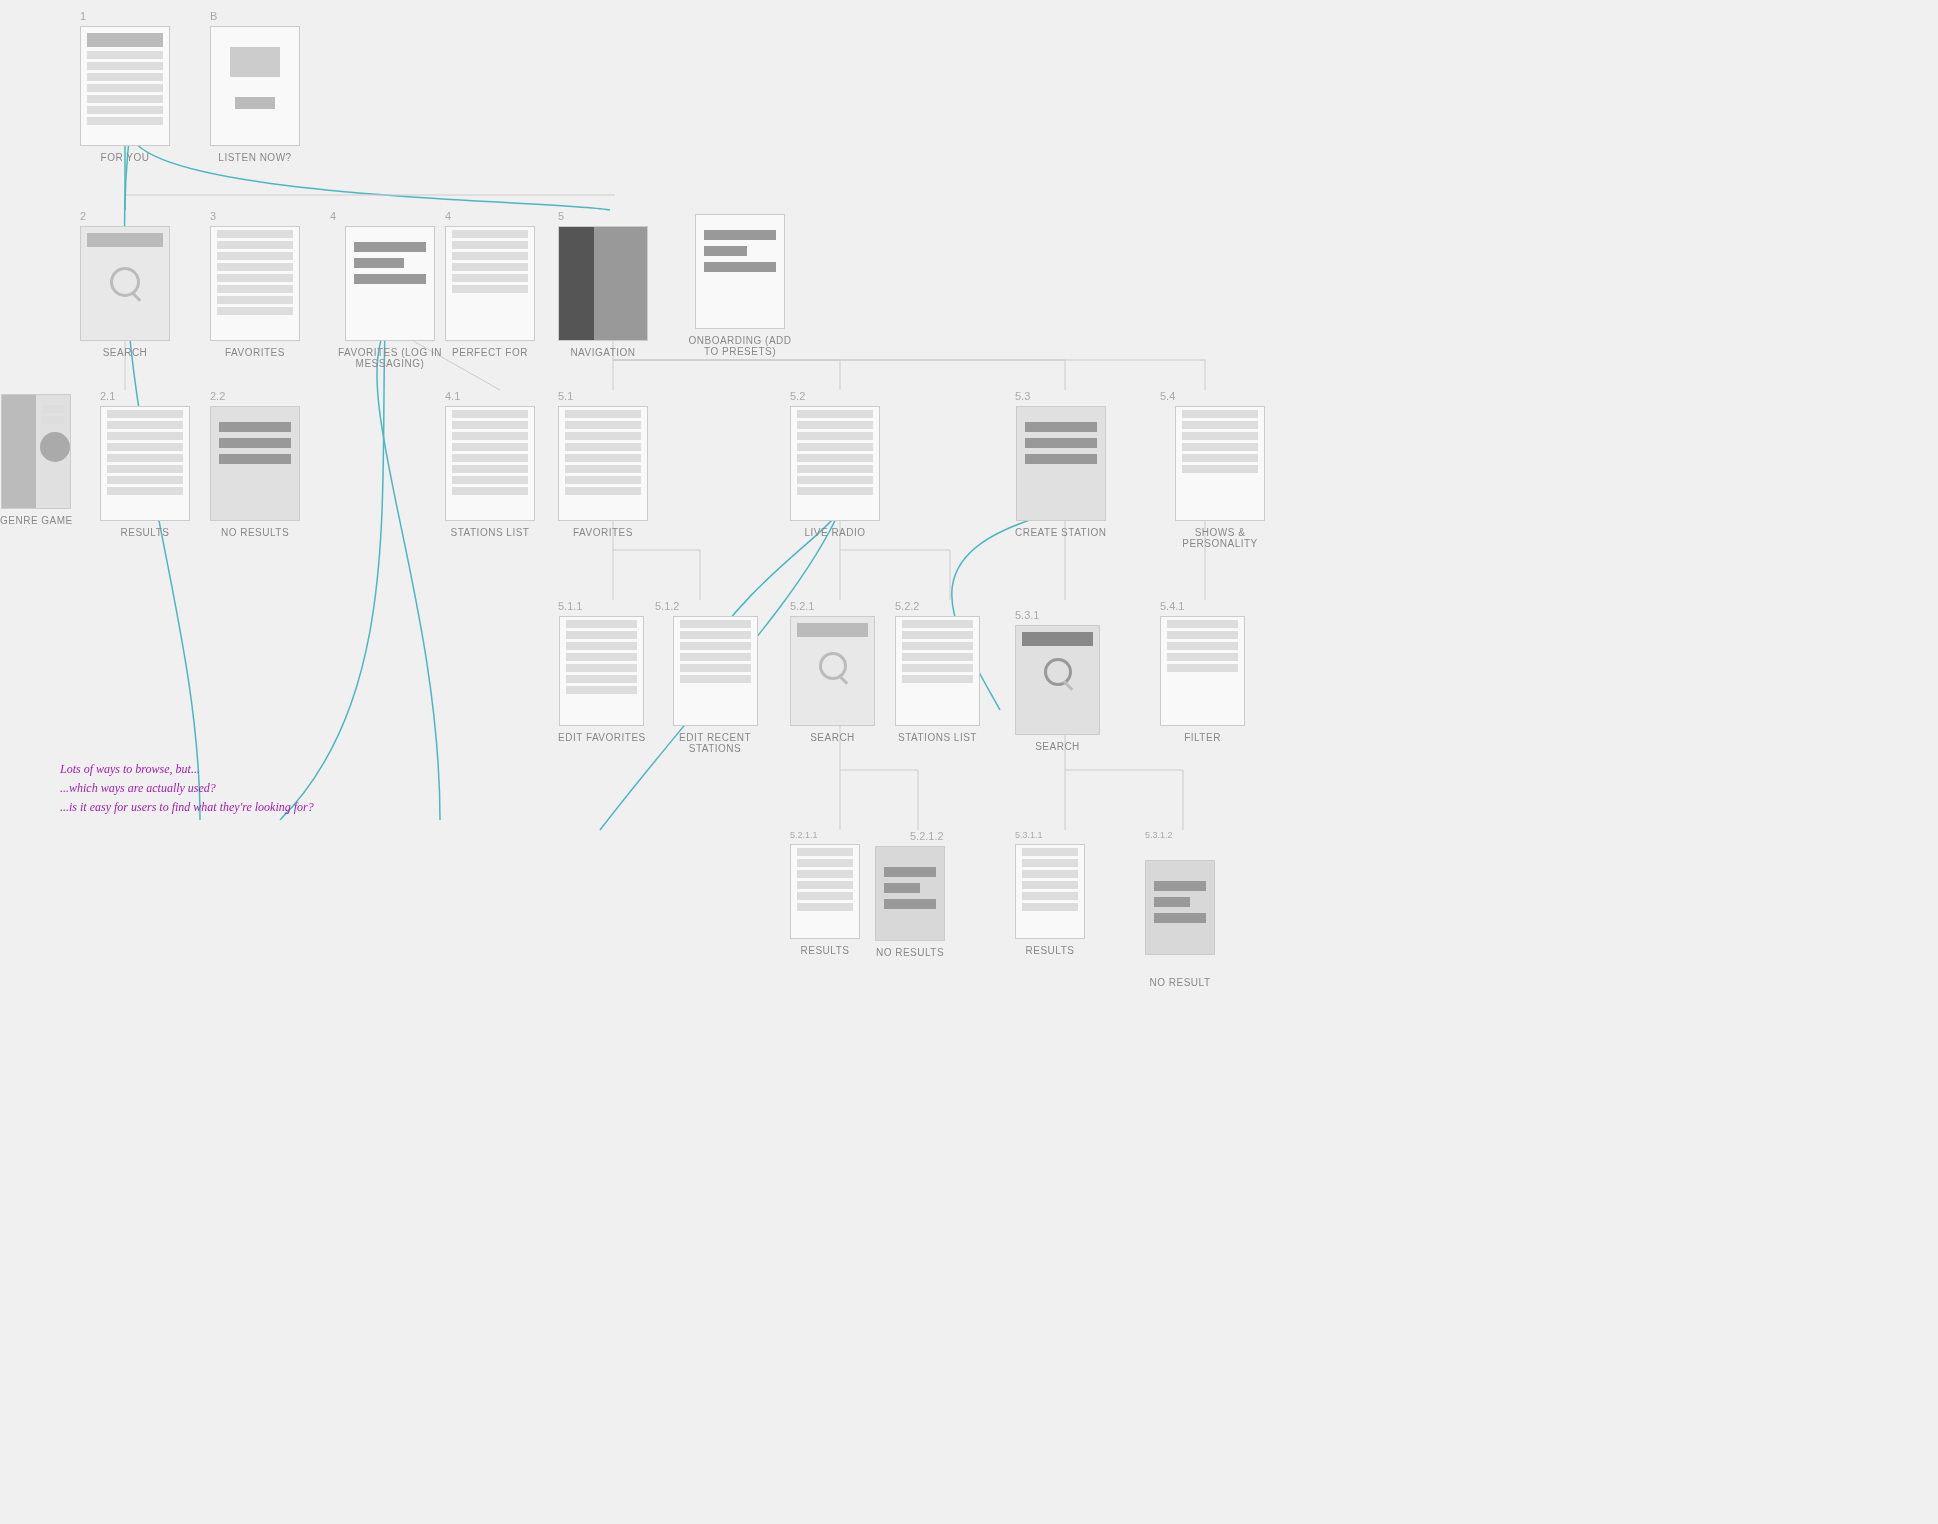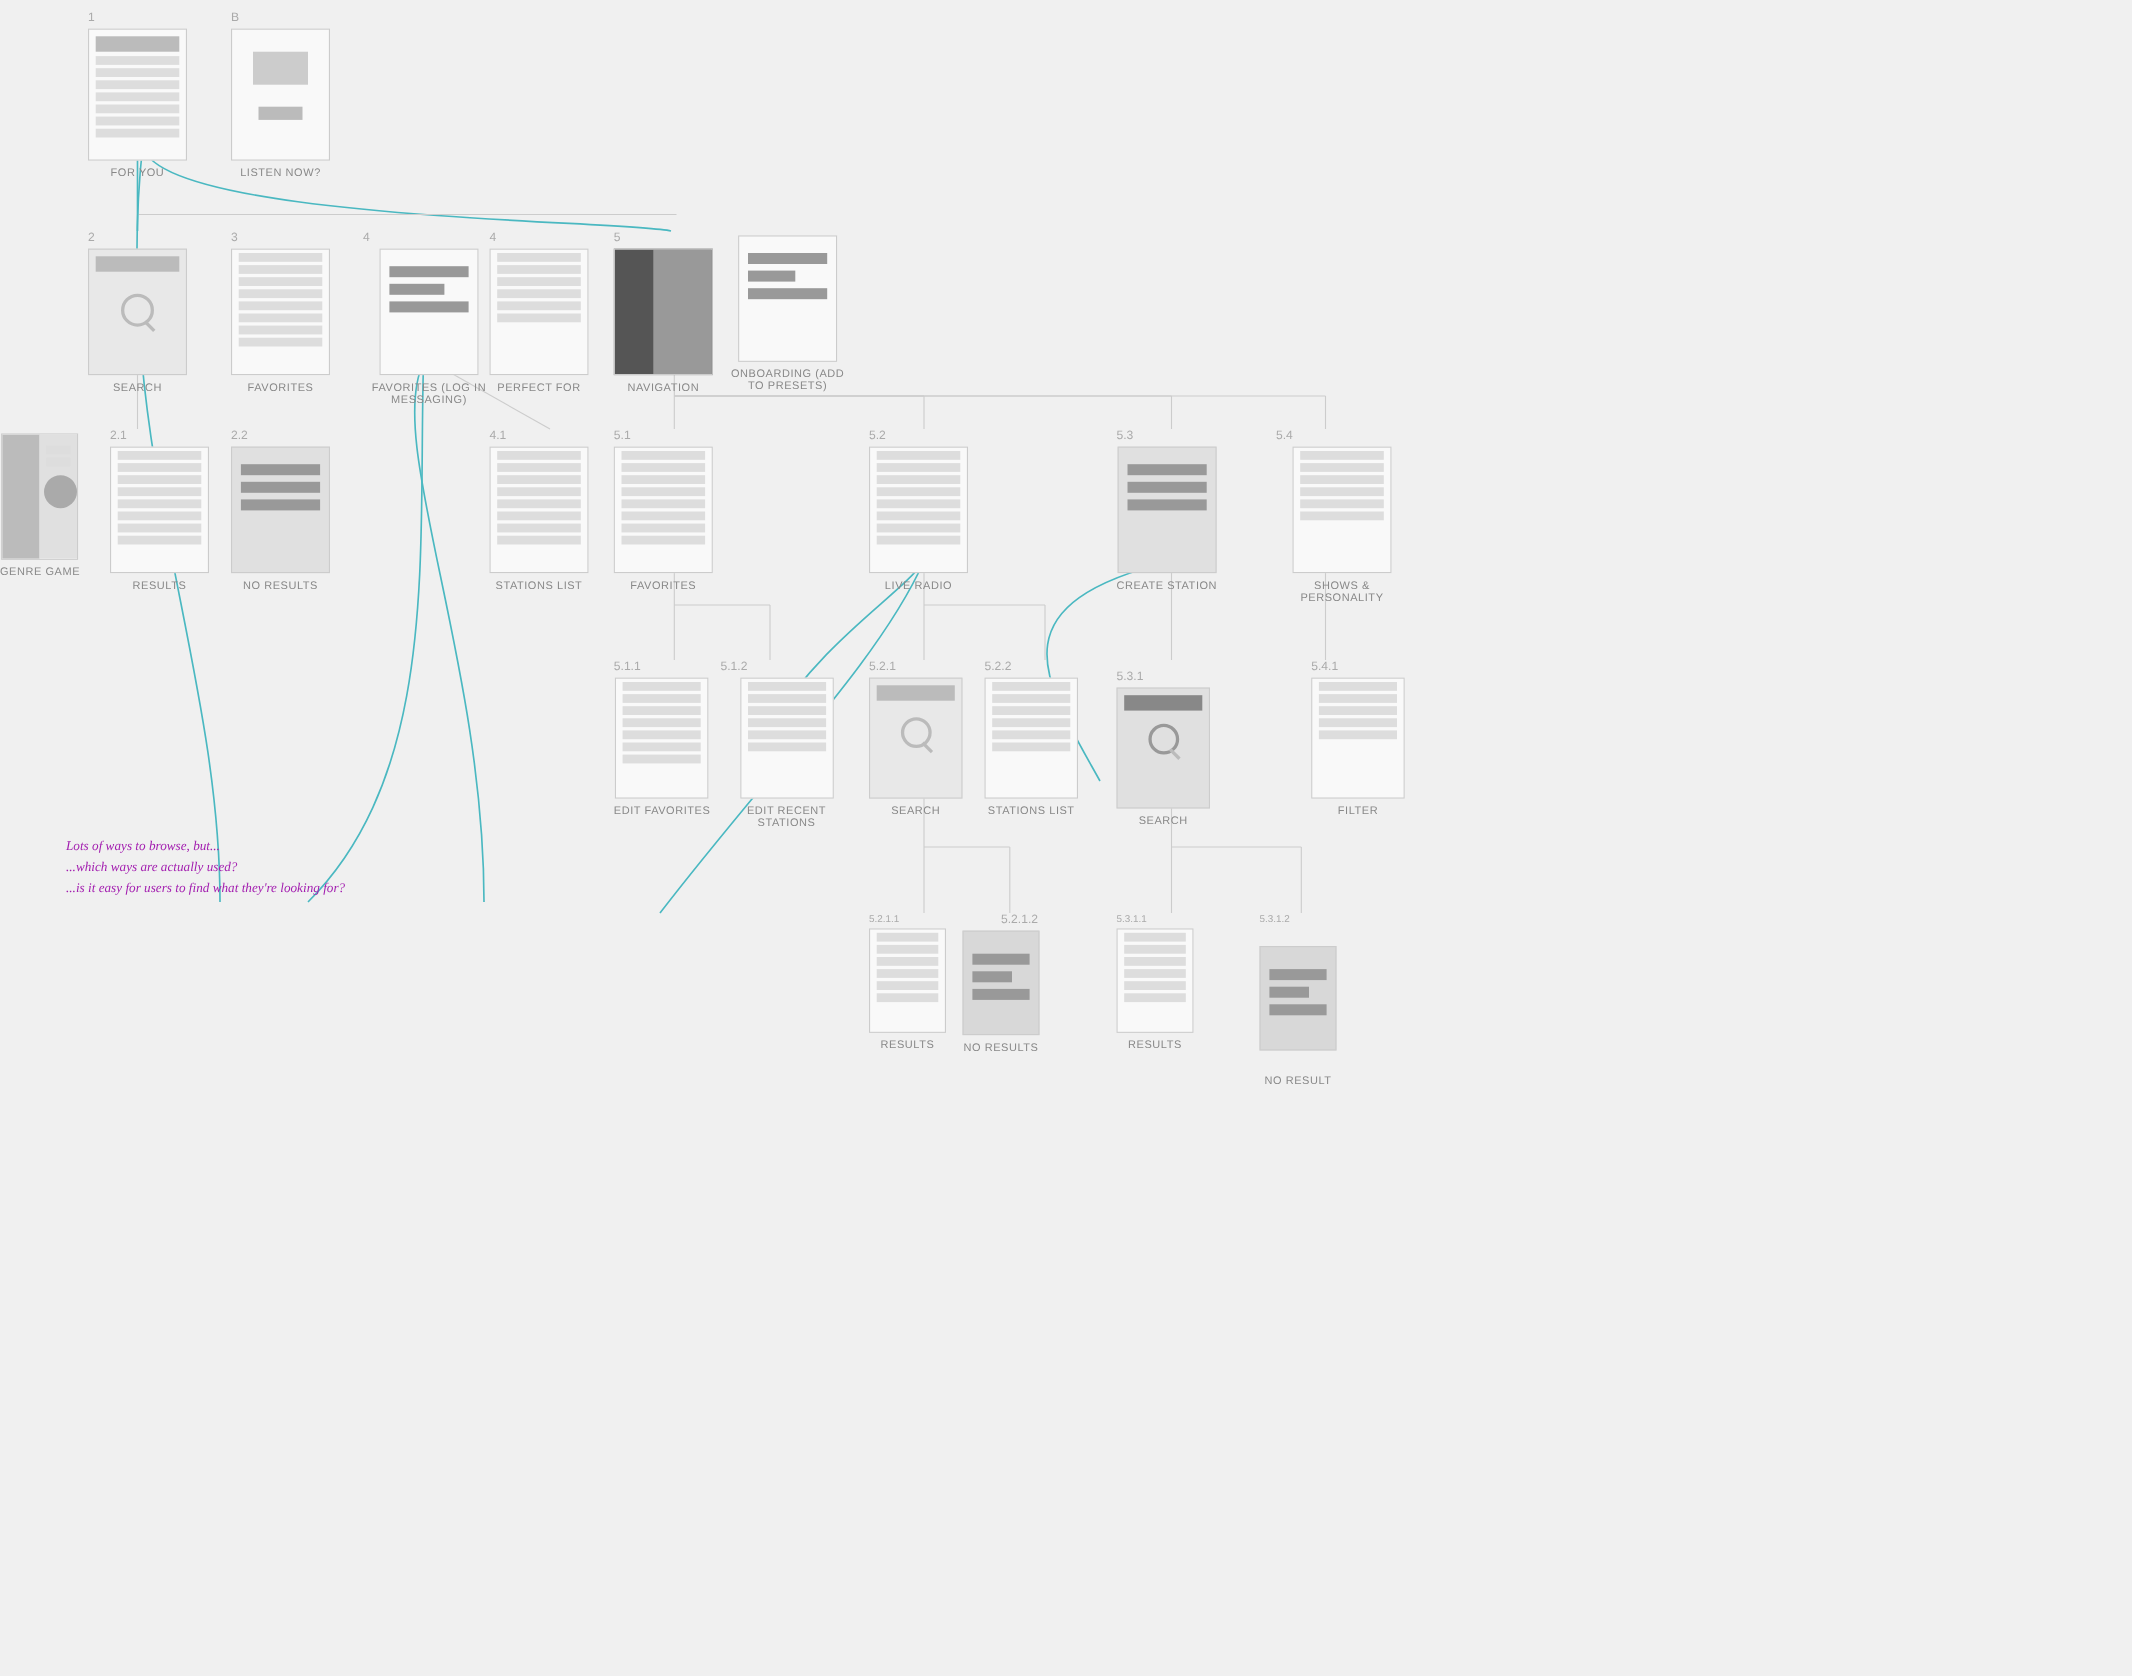--- a/index.html
+++ b/index.html
@@ -277,21 +277,21 @@
   <span class="card-number">5</span>
   <div class="card-frame dark-nav" style="width:90px; height:115px;">
     <div class="card-inner">
       <div class="wf-sidebar-nav"></div>
       <div class="wf-content-nav"></div>
     </div>
   </div>
   <span class="card-label">NAVIGATION</span>
 </div>
 
-<div class="screen-card" style="left:656px; top:210px;">
+<div class="screen-card" style="left:680px; top:210px;">
   <span class="card-number"></span>
   <div class="card-frame" style="width:90px; height:115px;">
     <div class="card-inner">
       <div class="wf-big-lines">
         <div class="wf-big-line"></div>
         <div class="wf-big-line short" style="width:60%"></div>
         <div class="wf-big-line"></div>
       </div>
     </div>
   </div>
@@ -485,21 +485,21 @@
   <span class="card-number">5.3.1</span>
   <div class="card-frame" style="width:85px; height:110px; background:#e0e0e0;">
     <div class="card-inner">
       <div style="background:#888; height:14px; margin:6px 6px 4px 6px;"></div>
       <div class="wf-search-icon" style="width:28px; height:28px; margin:12px auto 5px auto; border-color:#999;"></div>
     </div>
   </div>
   <span class="card-label">SEARCH</span>
 </div>
 
-<div class="screen-card" style="left:1192px; top:600px;">
+<div class="screen-card" style="left:1160px; top:600px;">
   <span class="card-number">5.4.1</span>
   <div class="card-frame" style="width:85px; height:110px;">
     <div class="card-inner">
       <div class="wf-line"></div>
         <div class="wf-line"></div>
         <div class="wf-line"></div>
       <div class="wf-line"></div>
         <div class="wf-line"></div>
     </div>
   </div>

